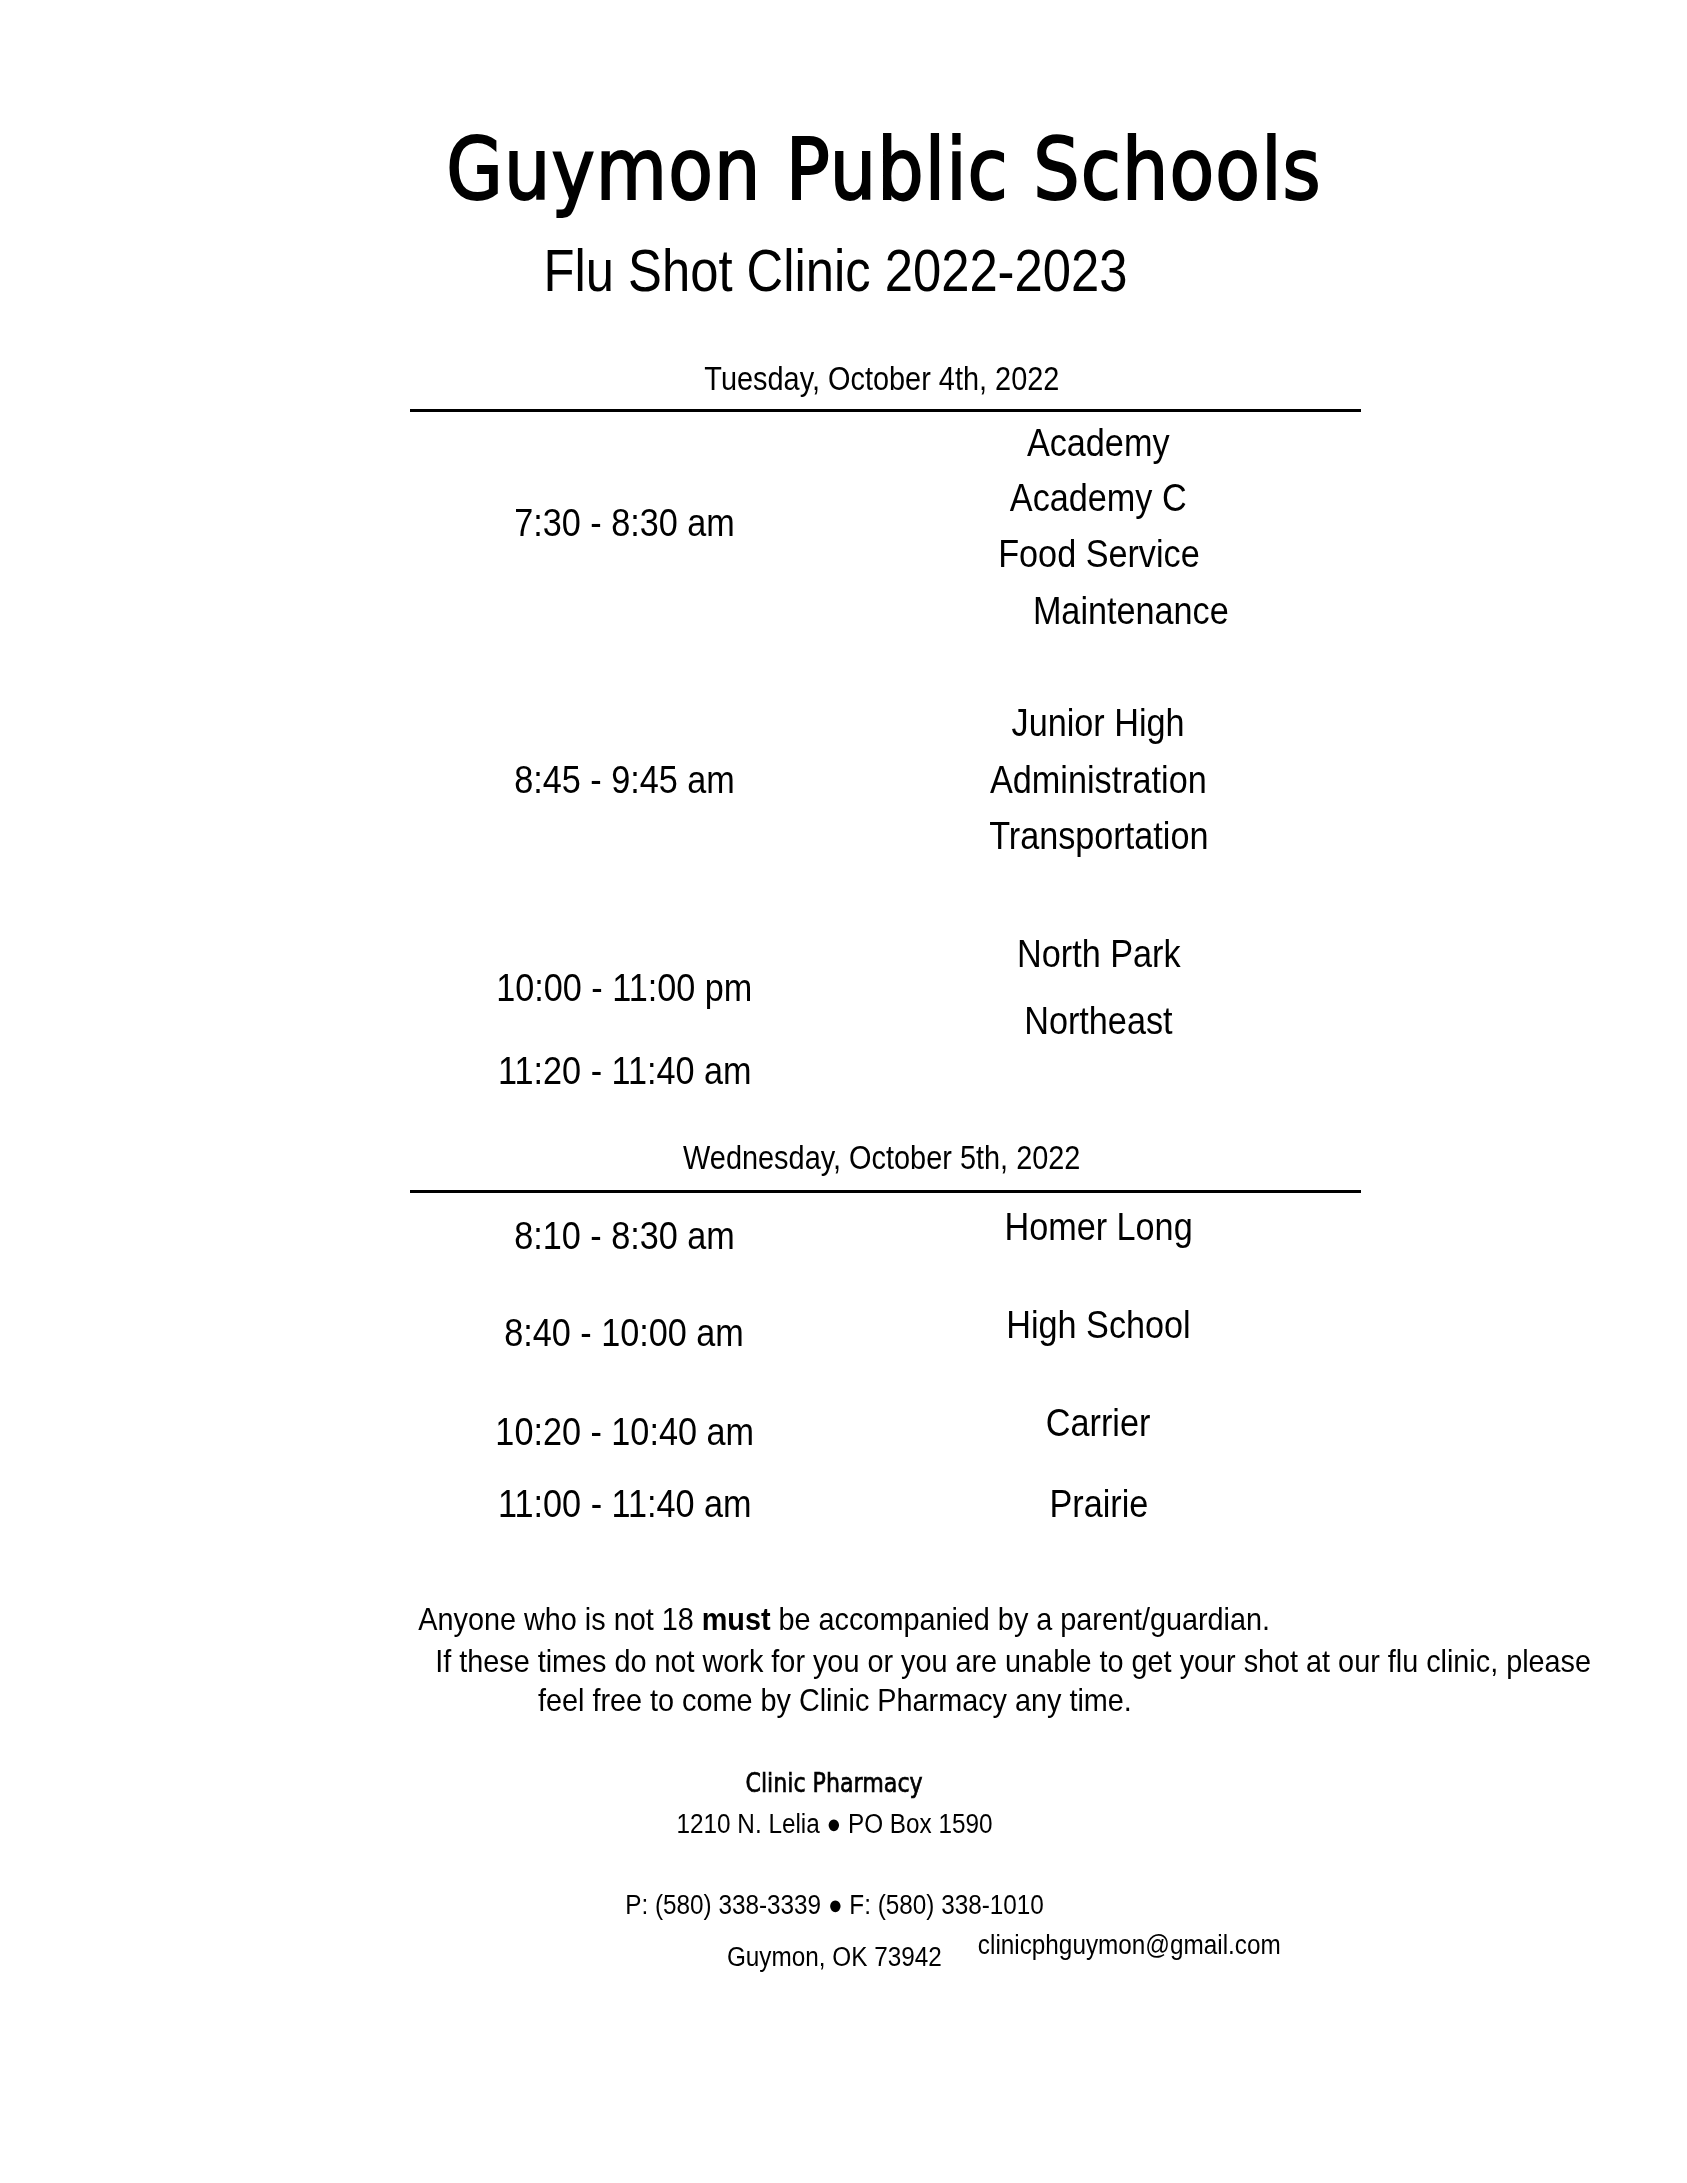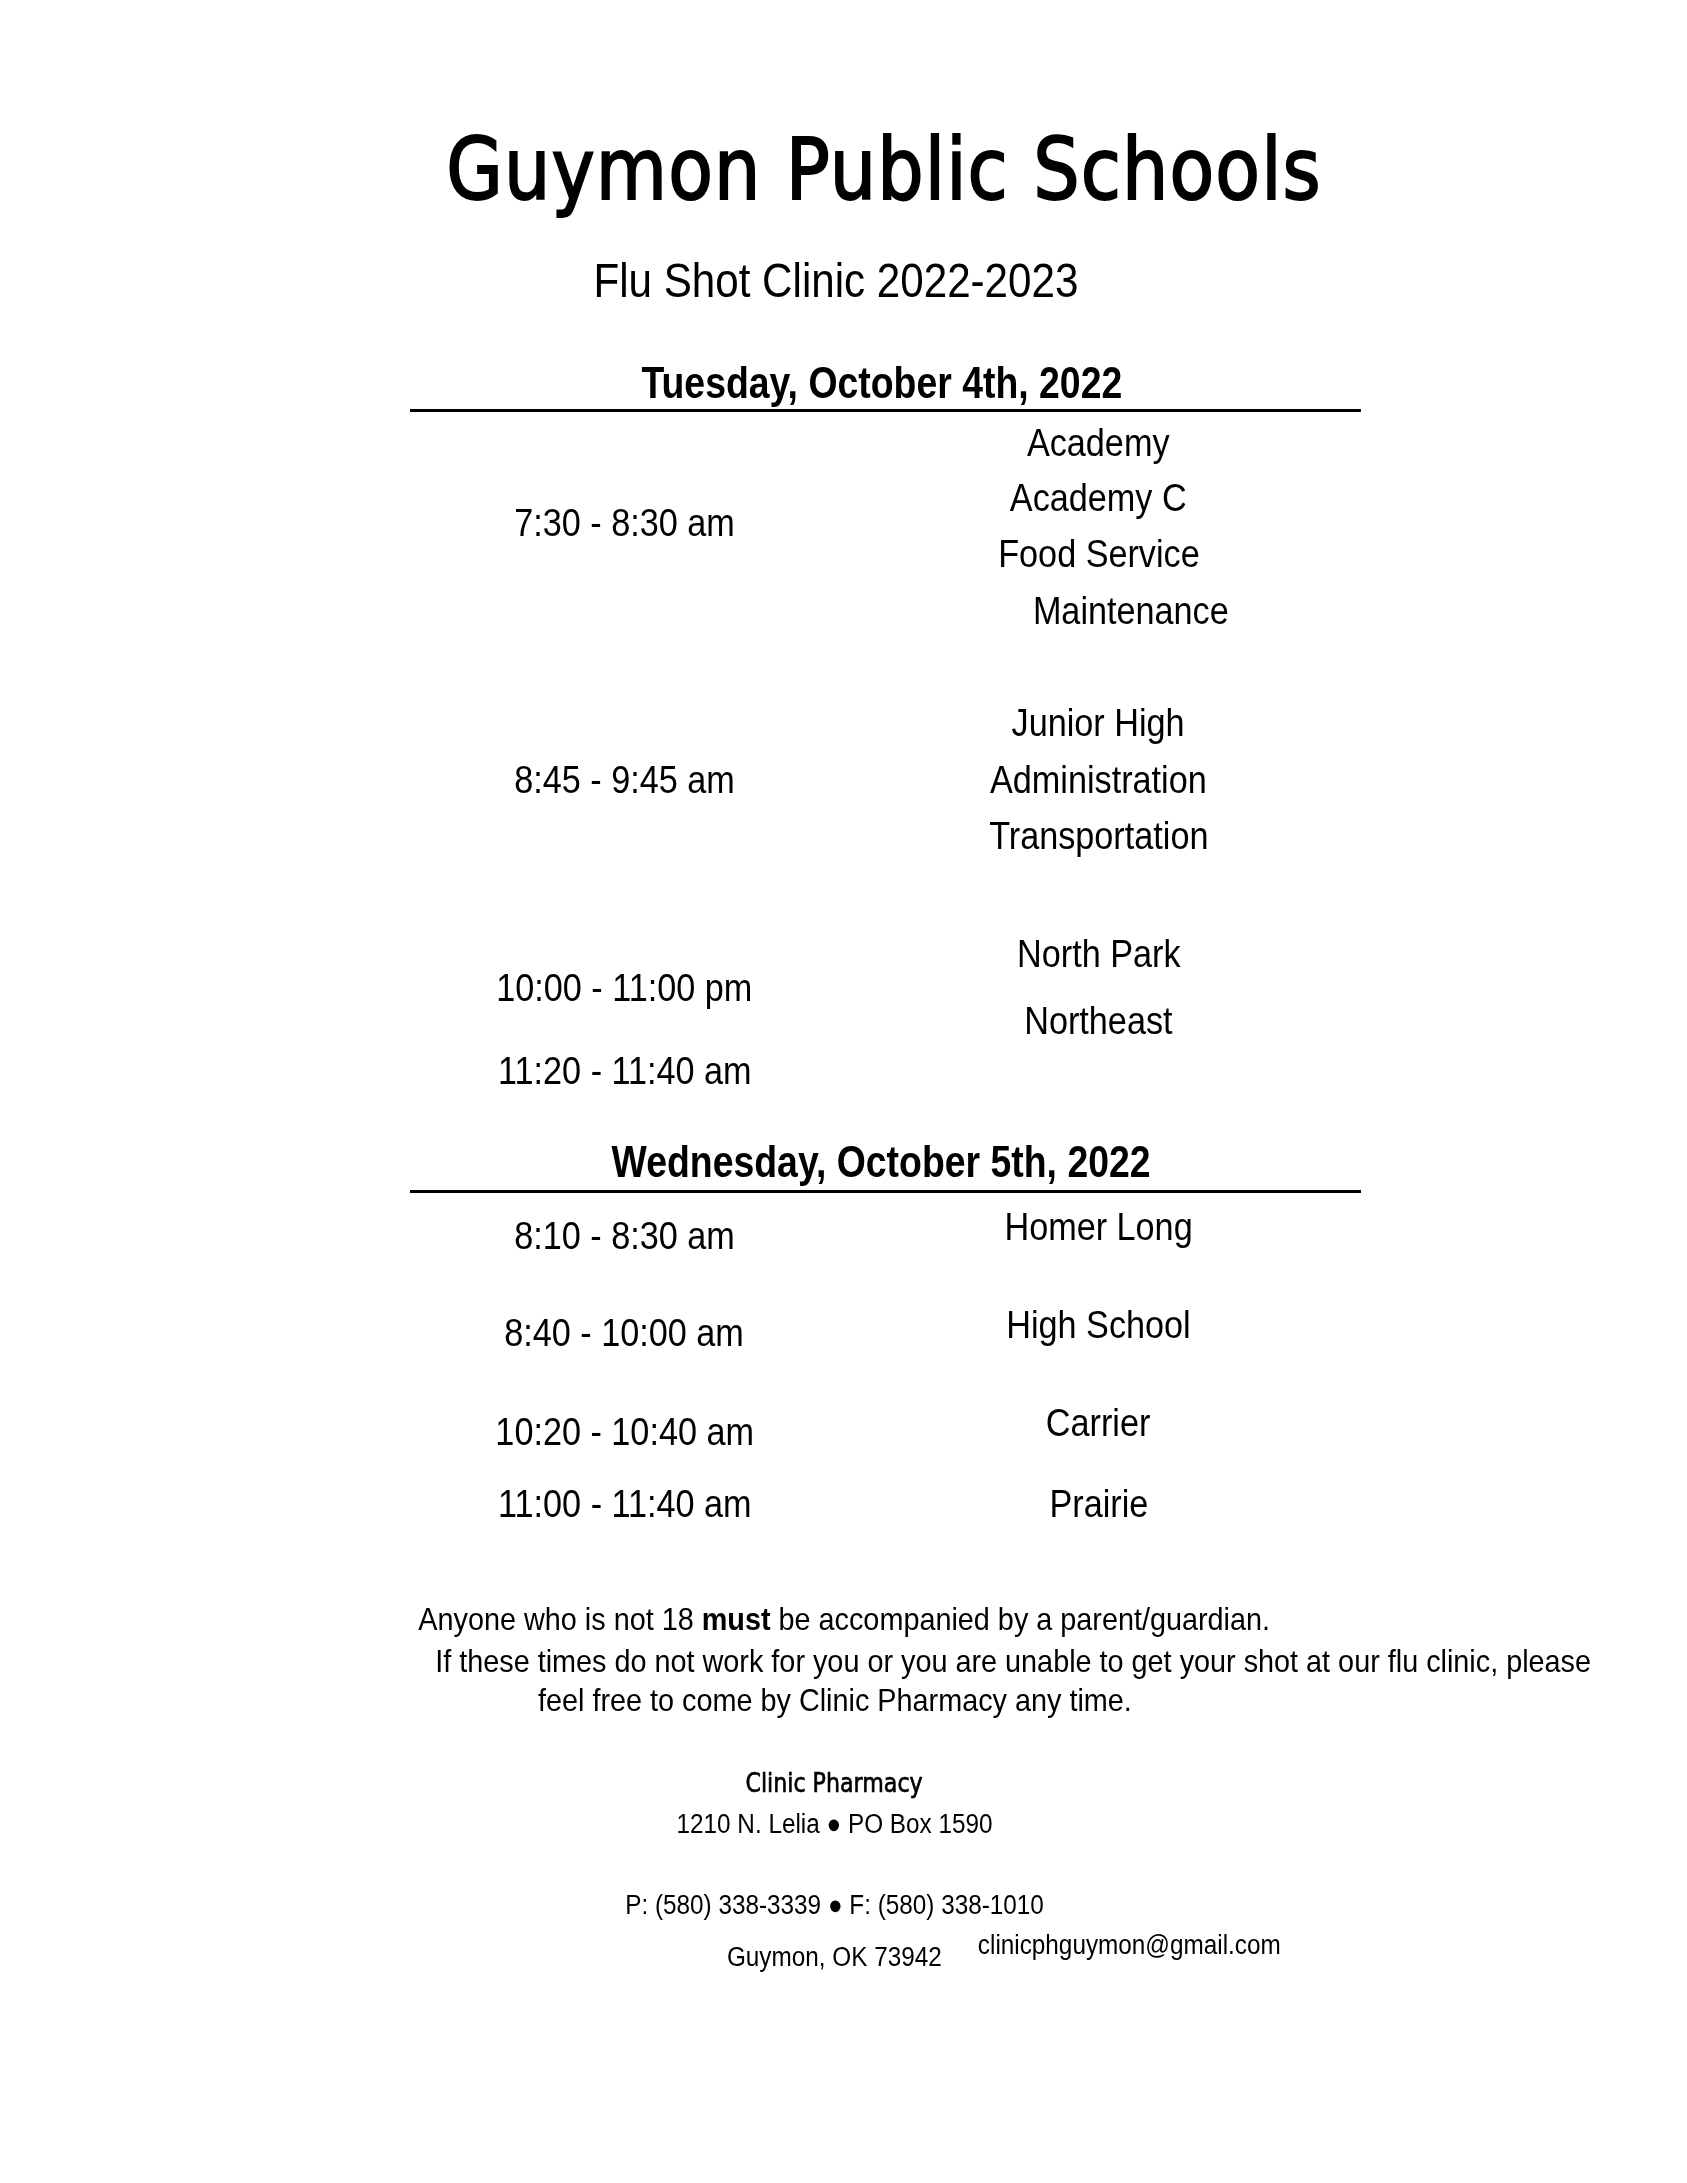--- a/index.html
+++ b/index.html
@@ -1,23 +1,23 @@
 <!DOCTYPE html>
 <html style="font-size:10.6px"><head>
 <meta charset="utf-8">
 <style>
   html, body { margin: 0; padding: 0; background: #ffffff; }
   body { width: 1688px; height: 2183px; position: relative; overflow: hidden; color: #000; font-family: "Liberation Sans", sans-serif; }
   .line { position: absolute; width: 927px; text-align: center; white-space: nowrap; line-height: 1; }
   .line > span { display: inline-block; transform-origin: center center; }
   .title { font-family: "DejaVu Sans", sans-serif; font-size: 85px; font-weight: normal; letter-spacing: 1.3px; }
   .title > span { transform: scaleX(0.86); -webkit-text-stroke: 2px #000; }
-  .subtitle { font-size: 49px; margin-top: 14px; }
+  .subtitle { font-size: 59px; }
   .subtitle > span { transform: scaleX(0.86); }
-  .day-header { font-size: 44px; font-weight: bold; }
+  .day-header { font-size: 34px; font-weight: normal; }
   .day-header > span { transform: scaleX(0.85); }
   .rule { position: absolute; height: 2.6px; background: #000; }
   .cell { font-size: 38px; }
   .cell > span { transform: scaleX(0.9); }
   .note { font-size: 32px; }
   .note > span { transform: scaleX(0.9); }
   .note b { font-weight: bold; }
   .pharmacy-name { font-family: "DejaVu Sans", sans-serif; font-size: 27px; }
   .pharmacy-name > span { transform: scaleX(0.82); -webkit-text-stroke: 0.7px #000; }
   .contact { font-size: 27px; }

